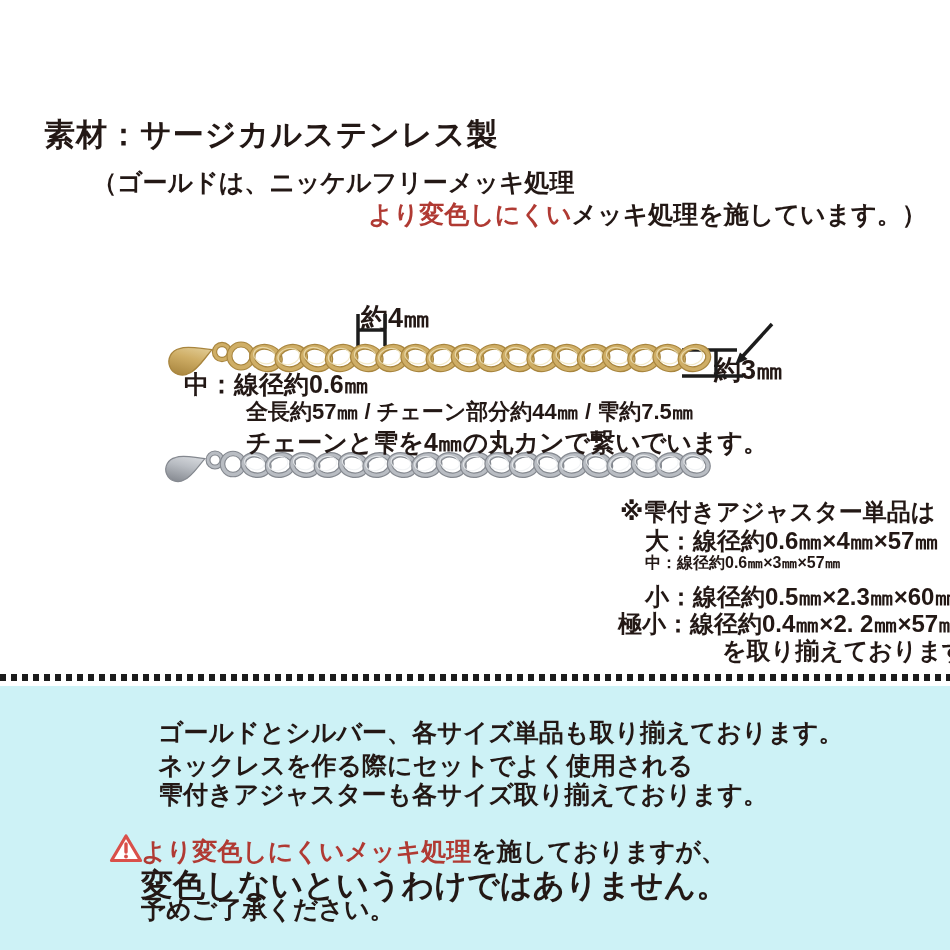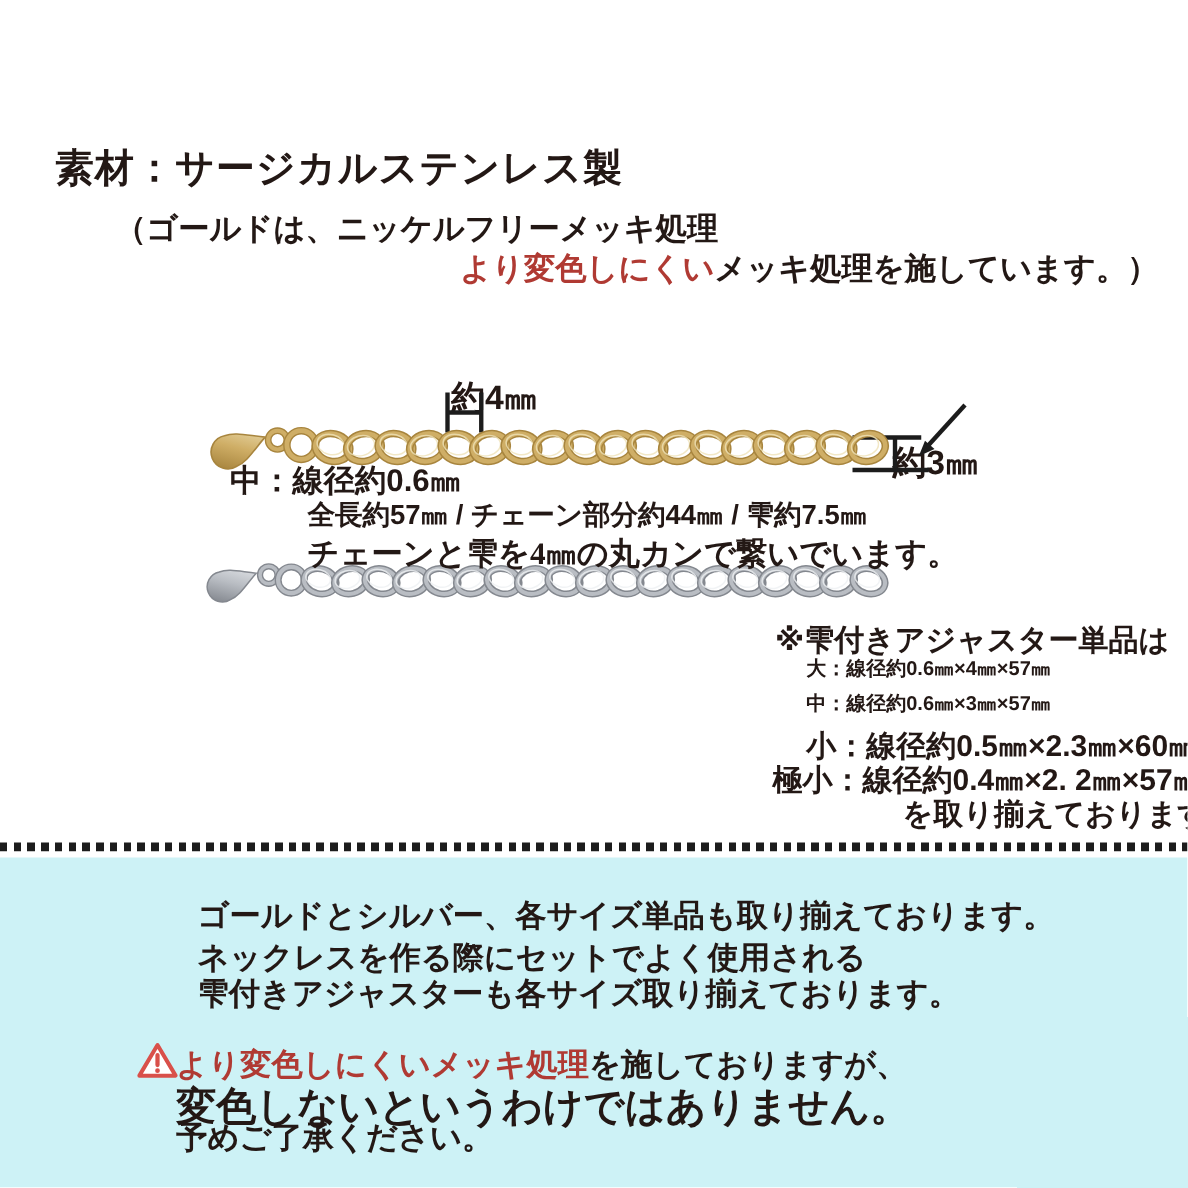--- a/index.html
+++ b/index.html
@@ -19,23 +19,23 @@
   .red{color:var(--red);}
   .lbl4{left:336px;top:300px;font-size:27px;margin-left:25px;}
   .lbl3{left:714px;top:304px;font-size:27px;margin-top:48px;}
   .bracket4{left:353px;top:312px;}
   .goldchain{left:166px;top:331px;}
   .silverchain{left:162px;top:441px;}
   .arrow3{left:725px;top:320px;}
   .ibeam3{left:681px;top:346px;}
   .spec1{left:184px;top:368px;font-size:25px;}
   .spec2{left:246px;top:397px;font-size:22px;}
-  .spec3{left:246px;top:426px;font-size:25px;font-family:Liberation Serif, serif;}
+  .spec3{left:246px;top:426px;font-size:25px;}
   .sz-head{left:620px;top:496px;font-size:24px;}
-  .sz-0{left:645px;top:525px;font-size:16px;text-align:right;}
+  .sz-0{left:645px;top:525px;font-size:24px;text-align:right;}
   .sz-1{left:645px;top:553px;font-size:16px;}
   .sz-2{left:645px;top:581px;font-size:24px;}
   .sz-3{left:618px;top:608px;font-size:24px;}
   .sz-foot{left:722px;top:635px;font-size:24px;}
   .dotted{
     left:0;top:674px;width:950px;height:7px;
     background:repeating-linear-gradient(90deg,var(--annotation) 0 6px,#ffffff 6px 11px);
   }
   .bluebox{left:0;top:686px;width:950px;height:264px;background:var(--info-bg);}
   .b1{left:158px;top:696px;font-size:25px;margin-top:20px;}

